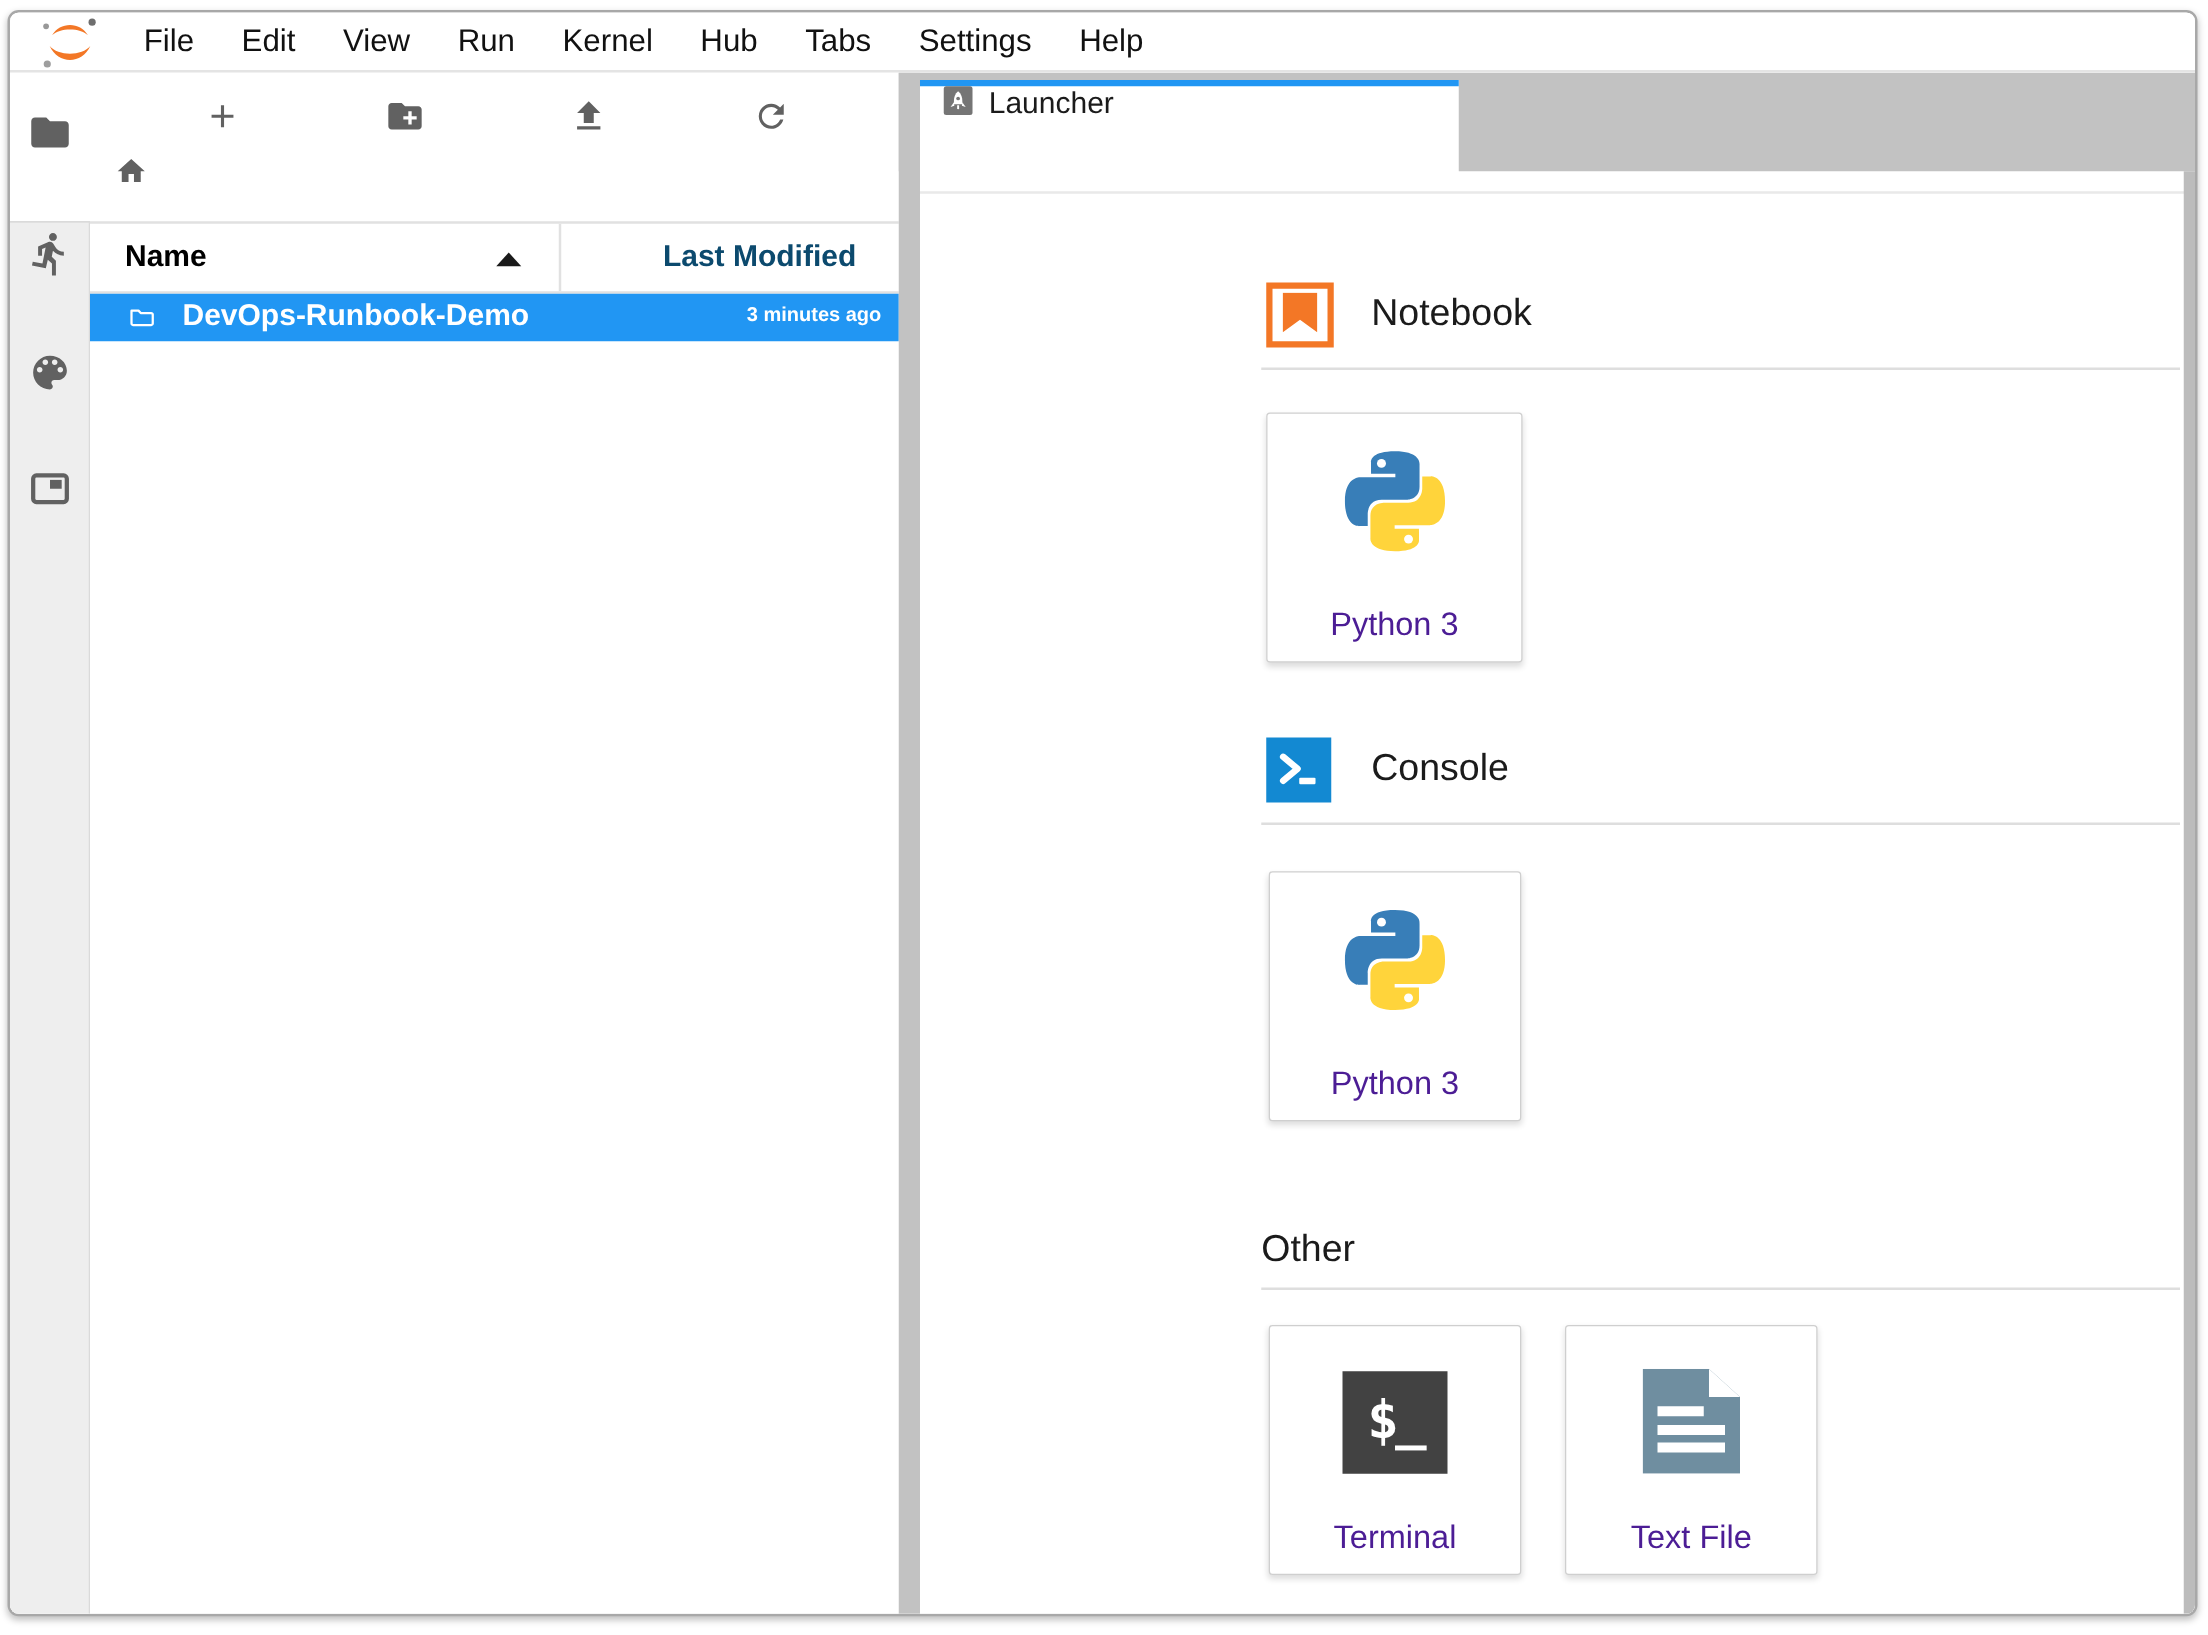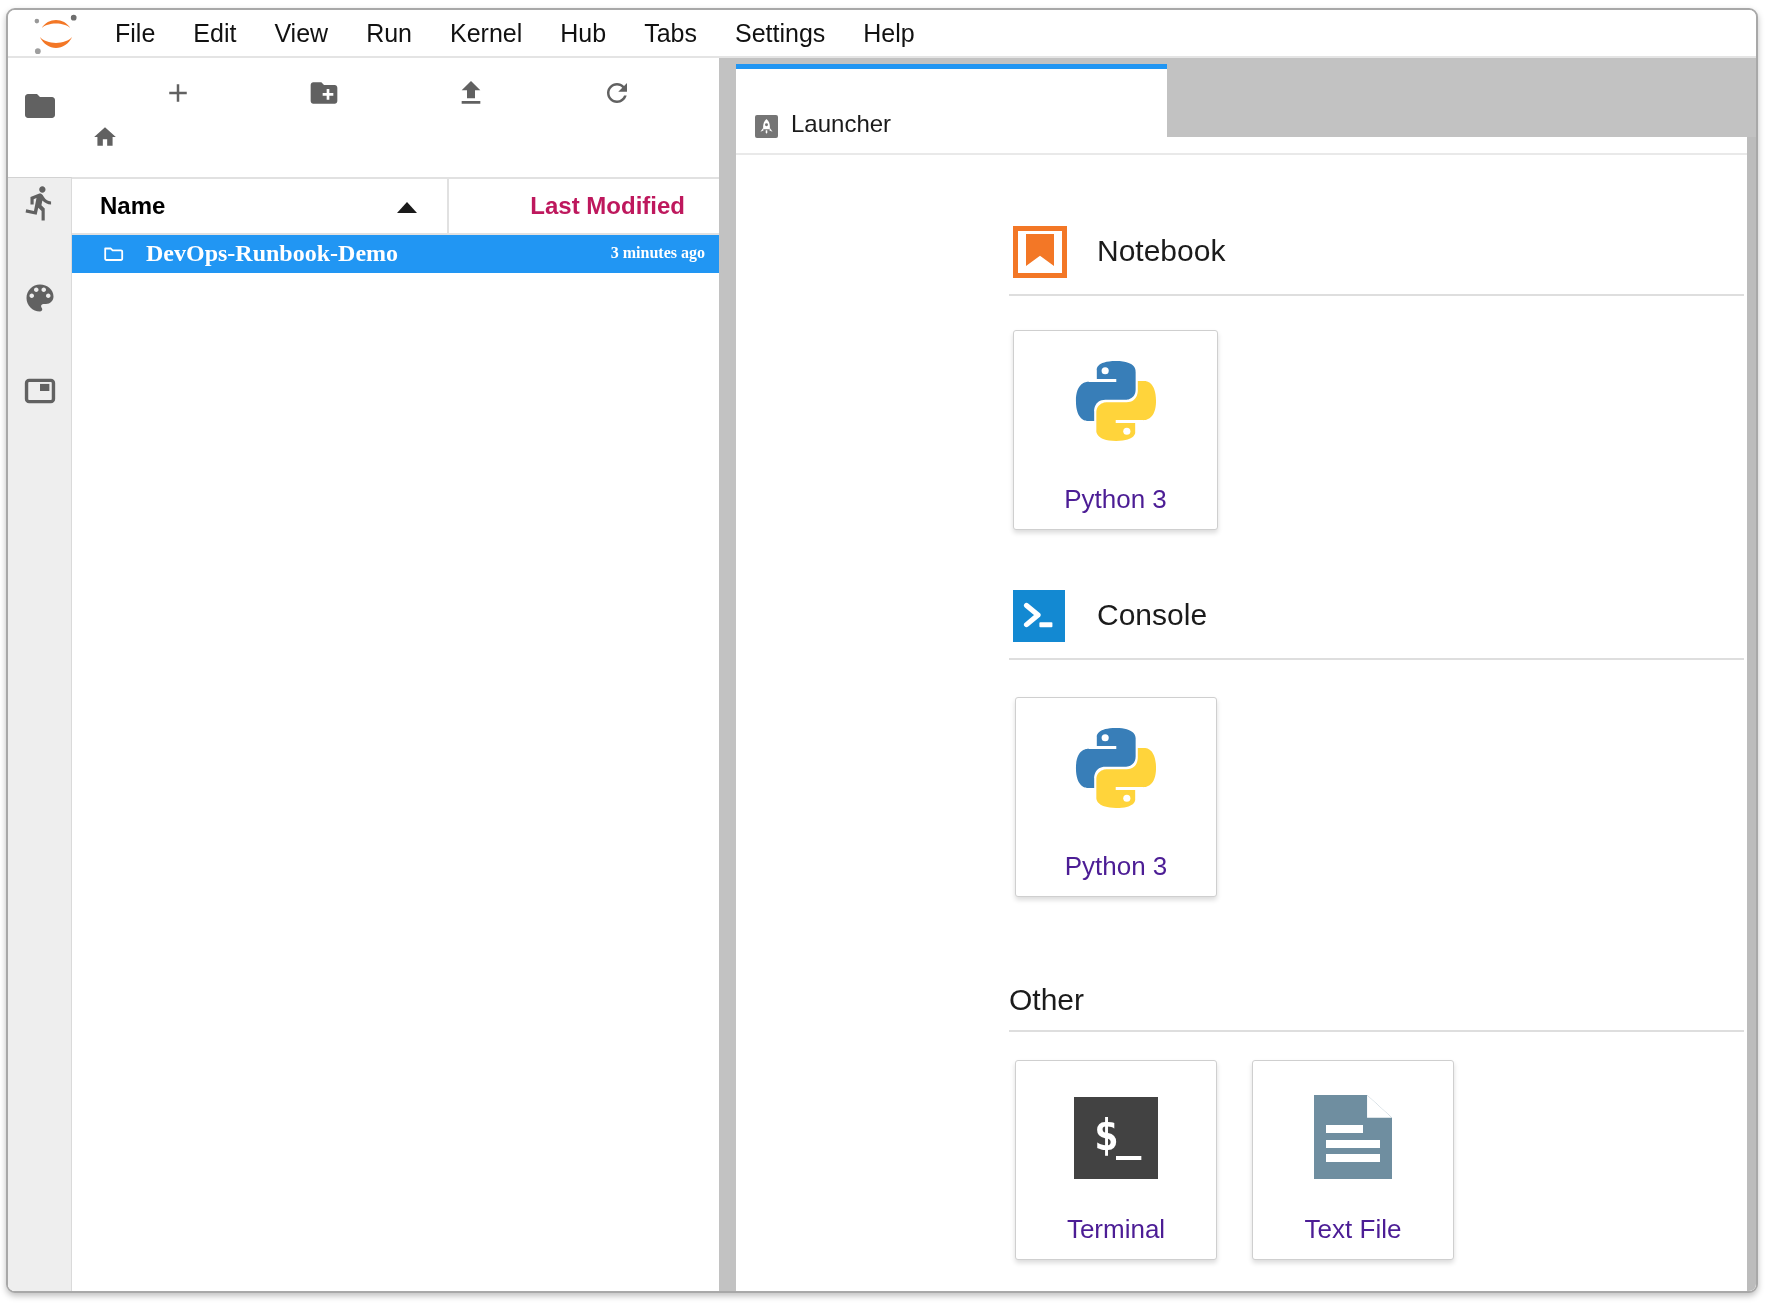--- a/index.html
+++ b/index.html
@@ -46,44 +46,44 @@
     font-size:24px; font-weight:bold; color:#000;
   }
   .sort-asc {
     position:absolute; left:325px; top:23px; width:0; height:0;
     border-left:10px solid transparent; border-right:10px solid transparent;
     border-bottom:11px solid #1a1a1a;
   }
   .fb-header .col-divider { position:absolute; left:375px; top:0; bottom:0; width:2px; background:#e1e1e1; }
   .fb-header .col-modified {
     position:absolute; right:34px; top:0; height:72px; line-height:54px;
-    font-size:24px; font-weight:bold; color:#be185d;
+    font-size:24px; font-weight:bold; color:#0c4a6e;
   }
   .fb-row {
     position:absolute; left:0; top:177px; width:100%; height:38px;
-    background:#2196f3; color:#fff;font-family:Liberation Serif, serif;
+    background:#2196f3; color:#fff;
   }
   .fb-row .row-folder { position:absolute; left:28px; top:7px; }
   .fb-row .row-name {
     position:absolute; left:74px; top:0; height:38px; line-height:36px;
     font-size:24px; font-weight:bold; color:#fff; white-space:nowrap;
   }
   .fb-row .row-time {
     position:absolute; right:14px; top:0; height:38px; line-height:36px;
     font-size:16px; font-weight:bold; color:#fff; white-space:nowrap;
   }
 
   
   .splitter { position:absolute; left:711px; top:48px; bottom:0; width:17px; background:#c2c2c2; z-index:4; }
 
   
   .tabbar { position:absolute; left:711px; right:0; top:48px; height:79px; background:#c2c2c2; z-index:5; }
   .tab-active {
     position:absolute; left:17px; top:6px; width:431px; height:74px;
-    background:#fff; border-top:5px solid #2196f3; display:flex; align-items:flex-end;
+    background:#fff; border-top:5px solid #2196f3; display:flex; align-items:flex-start;
   }
   .tab-icon {
     width:23px; height:23px; background:#757575; border-radius:2px;
     margin-left:19px; flex:0 0 auto; display:flex; align-items:center; justify-content:center;
   }
   .tab-label { margin-left:13px; font-size:24px; color:#1b1b1b; }
 
   .launcher { position:absolute; left:728px; right:0; top:127px; bottom:0; background:#fff; z-index:3; }
   .launcher-topline { position:absolute; left:0; right:0; top:16px; height:2px; background:#e9e9e9; }
   .launcher-scrollbar { position:absolute; right:0; top:0; bottom:0; width:9px; background:#bcbcbc; }

